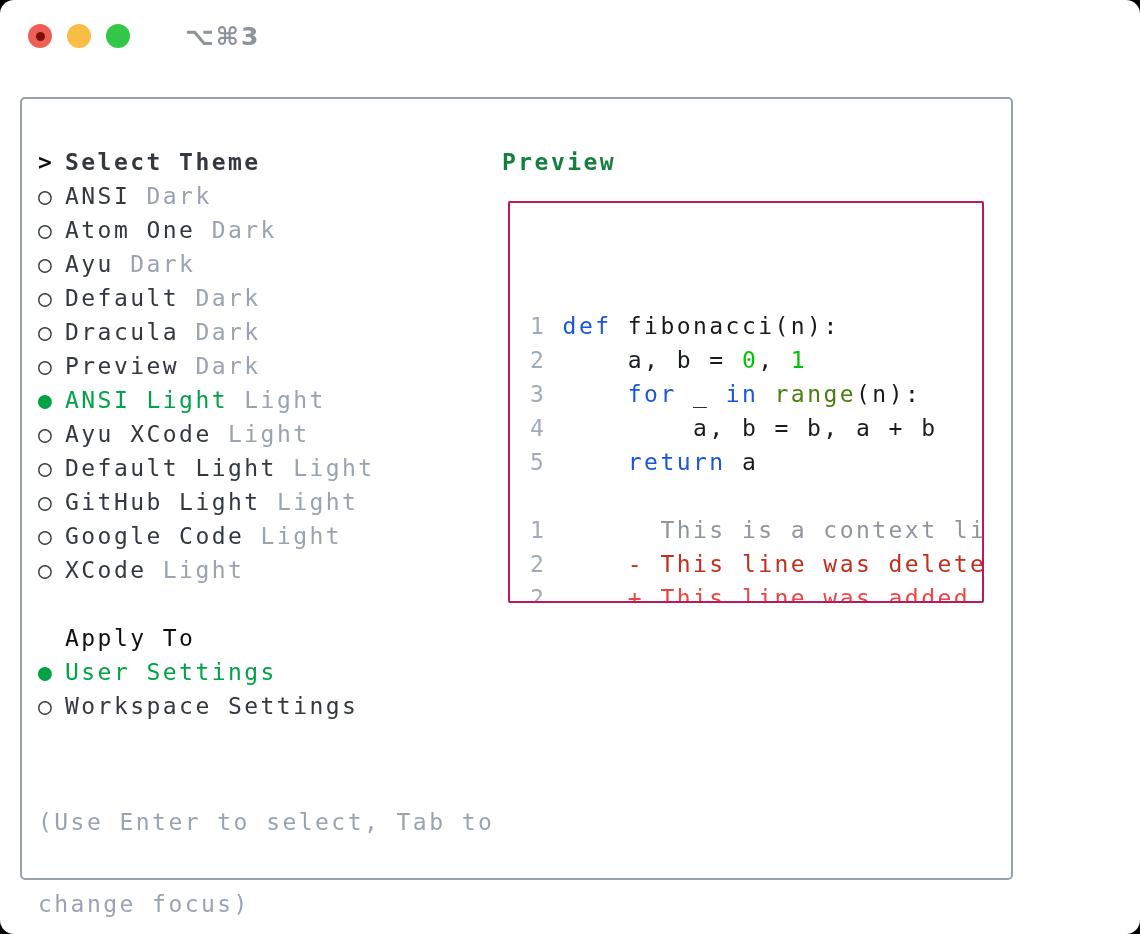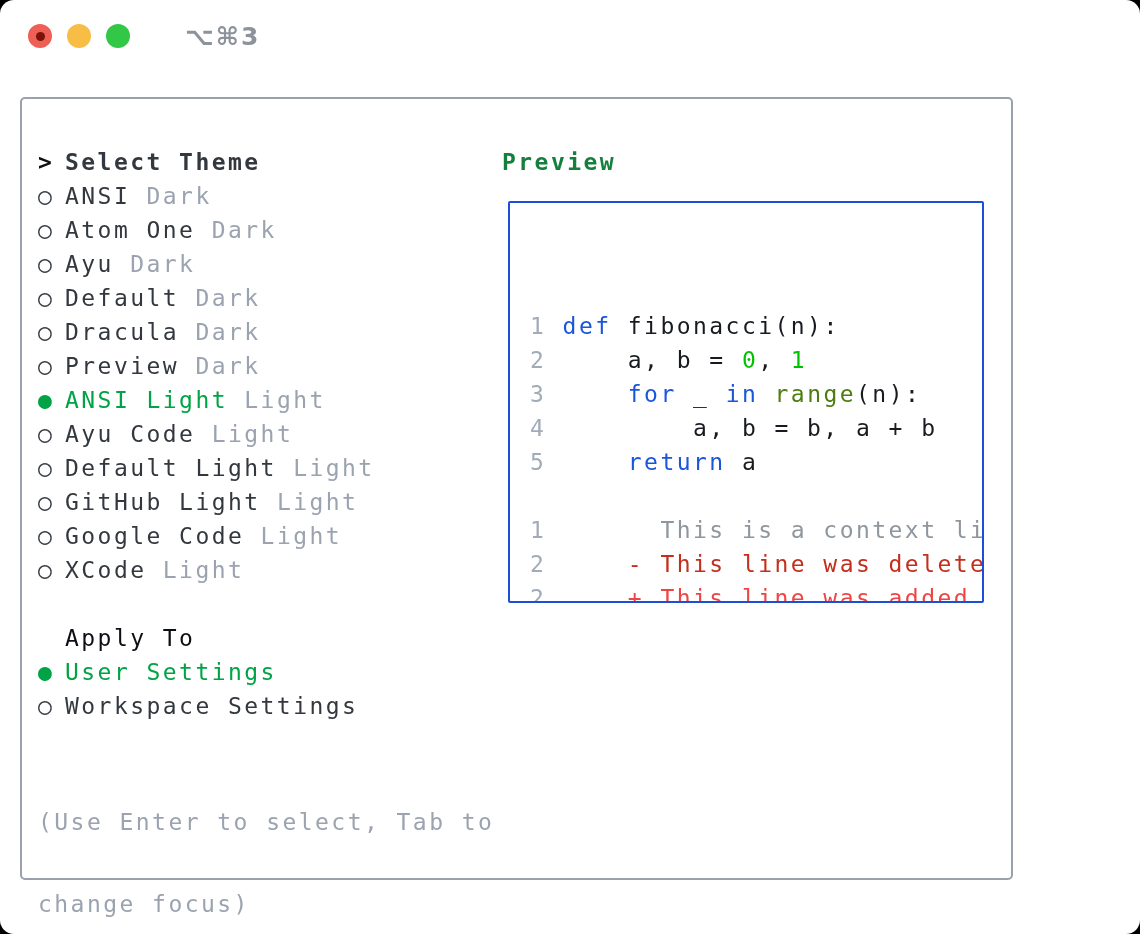--- a/index.html
+++ b/index.html
@@ -35,21 +35,21 @@
   .row .tag{color:#9aa3af;}
   .row-title{font-weight:bold;color:#0b0e12;}
   .row-title .marker{color:#0b0e12;}
   .row-subhead .name{color:#0b0e12;}
   .blank-row{height:34px;}
   .hint{color:#9aa3af;margin-top:48px;}
   
   .preview-header{position:absolute;left:480px;top:46px;font-weight:bold;color:#15803d;}
   .preview-box{
     position:absolute;left:486px;top:102px;width:476px;height:402px;
-    border:2px solid #1d4ed8;border-radius:2px;box-sizing:border-box;background:#fff;
+    border:2px solid #be185d;border-radius:2px;box-sizing:border-box;background:#fff;
     padding:38px 0 0 20px;overflow:hidden;
   }
   .code-line{min-height:34px;}
   .seg-lnum{color:#a2abb8;}
   .seg-kw{color:#1a56db;}
   .seg-builtin{color:#4d7c0f;}
   .seg-num{color:#00c300;}
   .seg-code{color:#171b20;}
   .seg-ctx{color:#8f969e;}
   .seg-del{color:#c42e1c;}
@@ -91,21 +91,21 @@
           <div class="row">
     <span class="marker">○</span><span class="name">Dracula</span><span class="tag"> Dark</span>
   </div>
           <div class="row">
     <span class="marker">○</span><span class="name">Preview</span><span class="tag"> Dark</span>
   </div>
           <div class="row selected">
     <span class="marker">●</span><span class="name">ANSI Light</span><span class="tag"> Light</span>
   </div>
           <div class="row">
-    <span class="marker">○</span><span class="name">Ayu Code</span><span class="tag"> Light</span>
+    <span class="marker">○</span><span class="name">Ayu XCode</span><span class="tag"> Light</span>
   </div>
           <div class="row">
     <span class="marker">○</span><span class="name">Default Light</span><span class="tag"> Light</span>
   </div>
           <div class="row">
     <span class="marker">○</span><span class="name">GitHub Light</span><span class="tag"> Light</span>
   </div>
           <div class="row">
     <span class="marker">○</span><span class="name">Google Code</span><span class="tag"> Light</span>
   </div>

